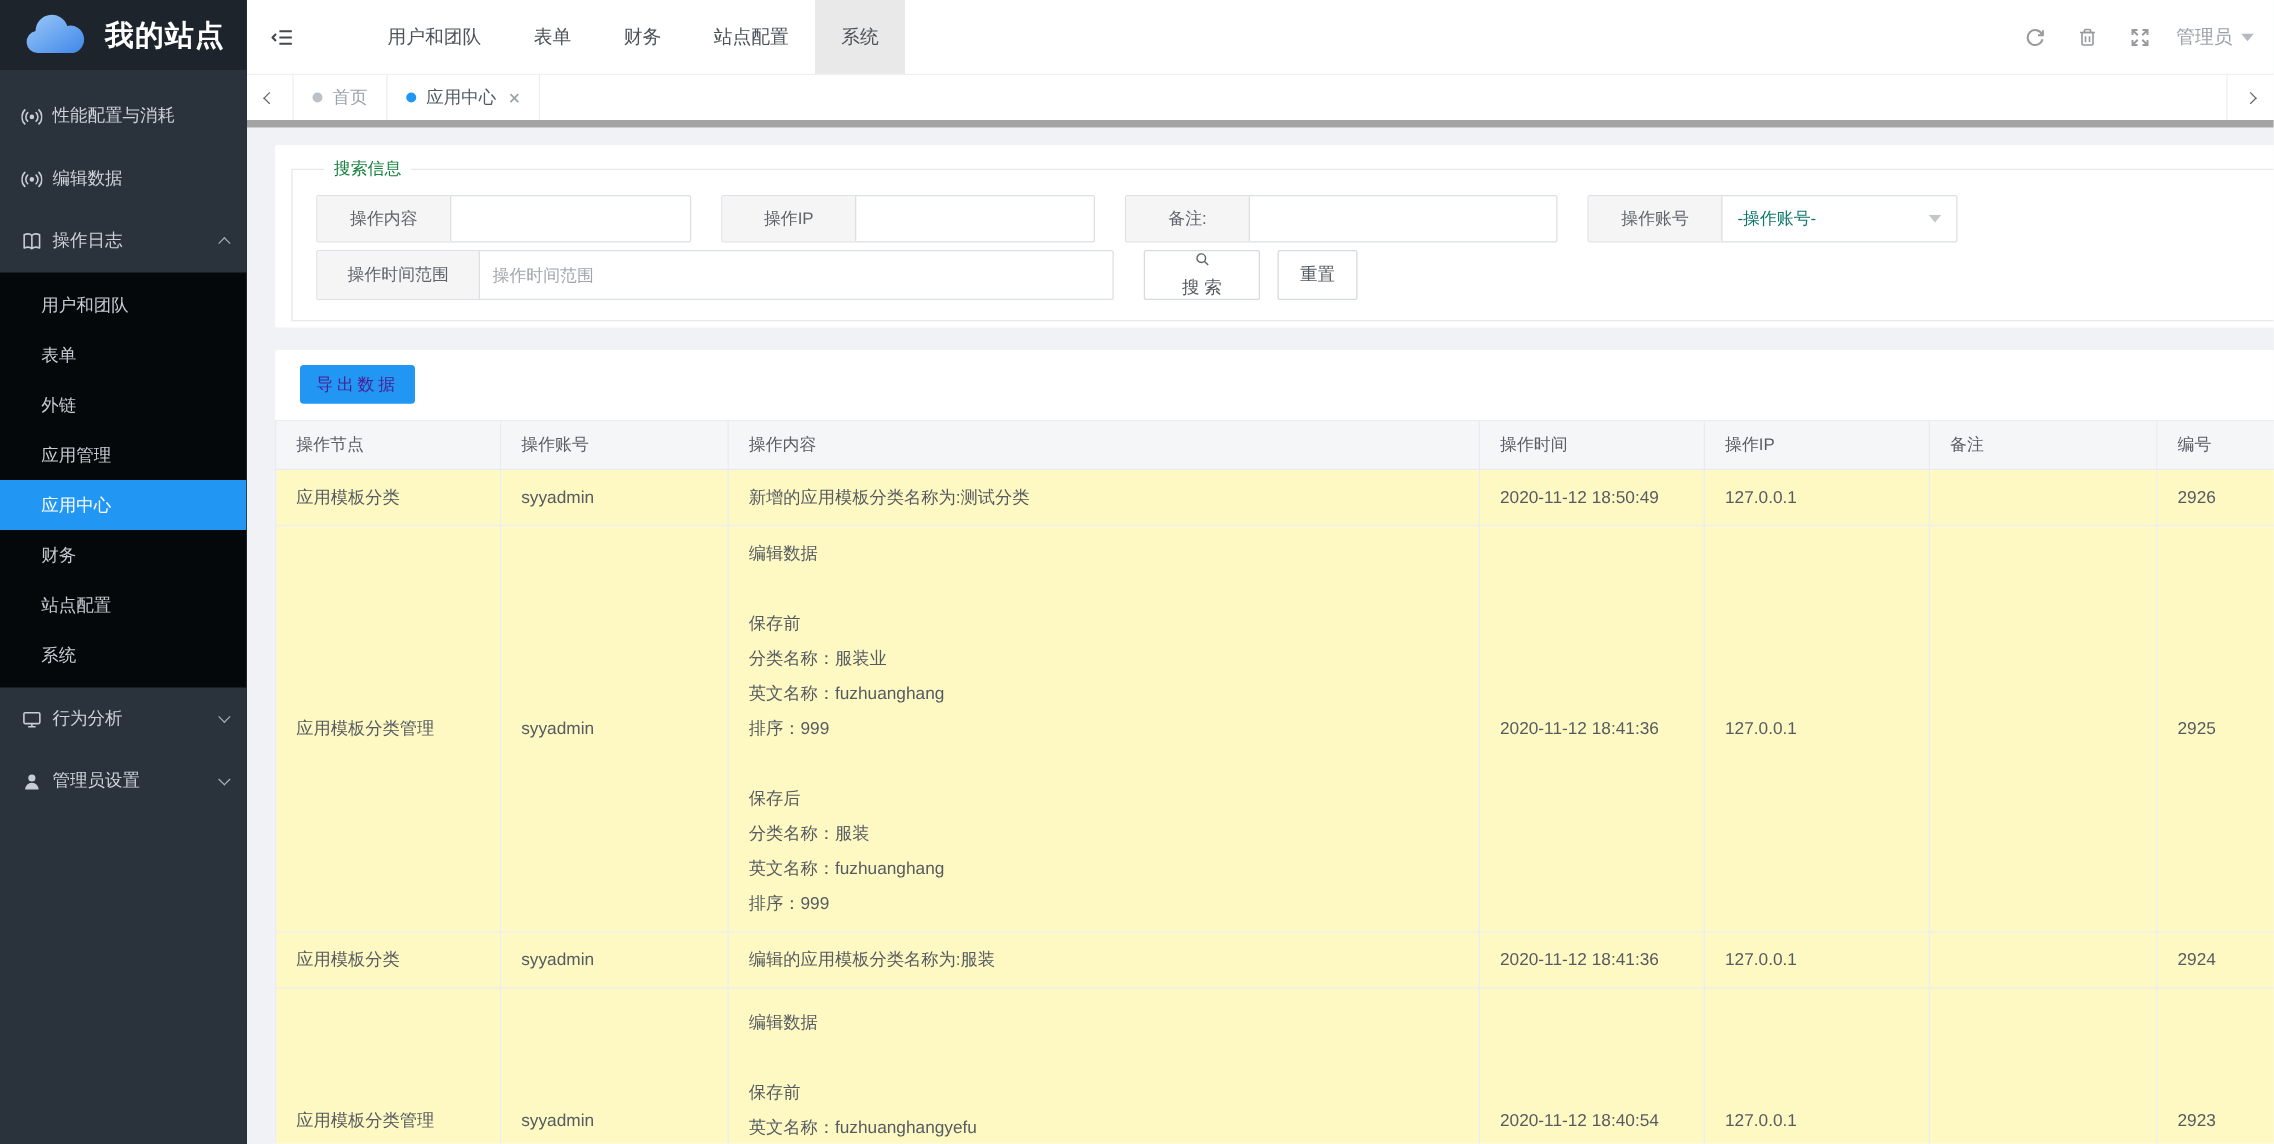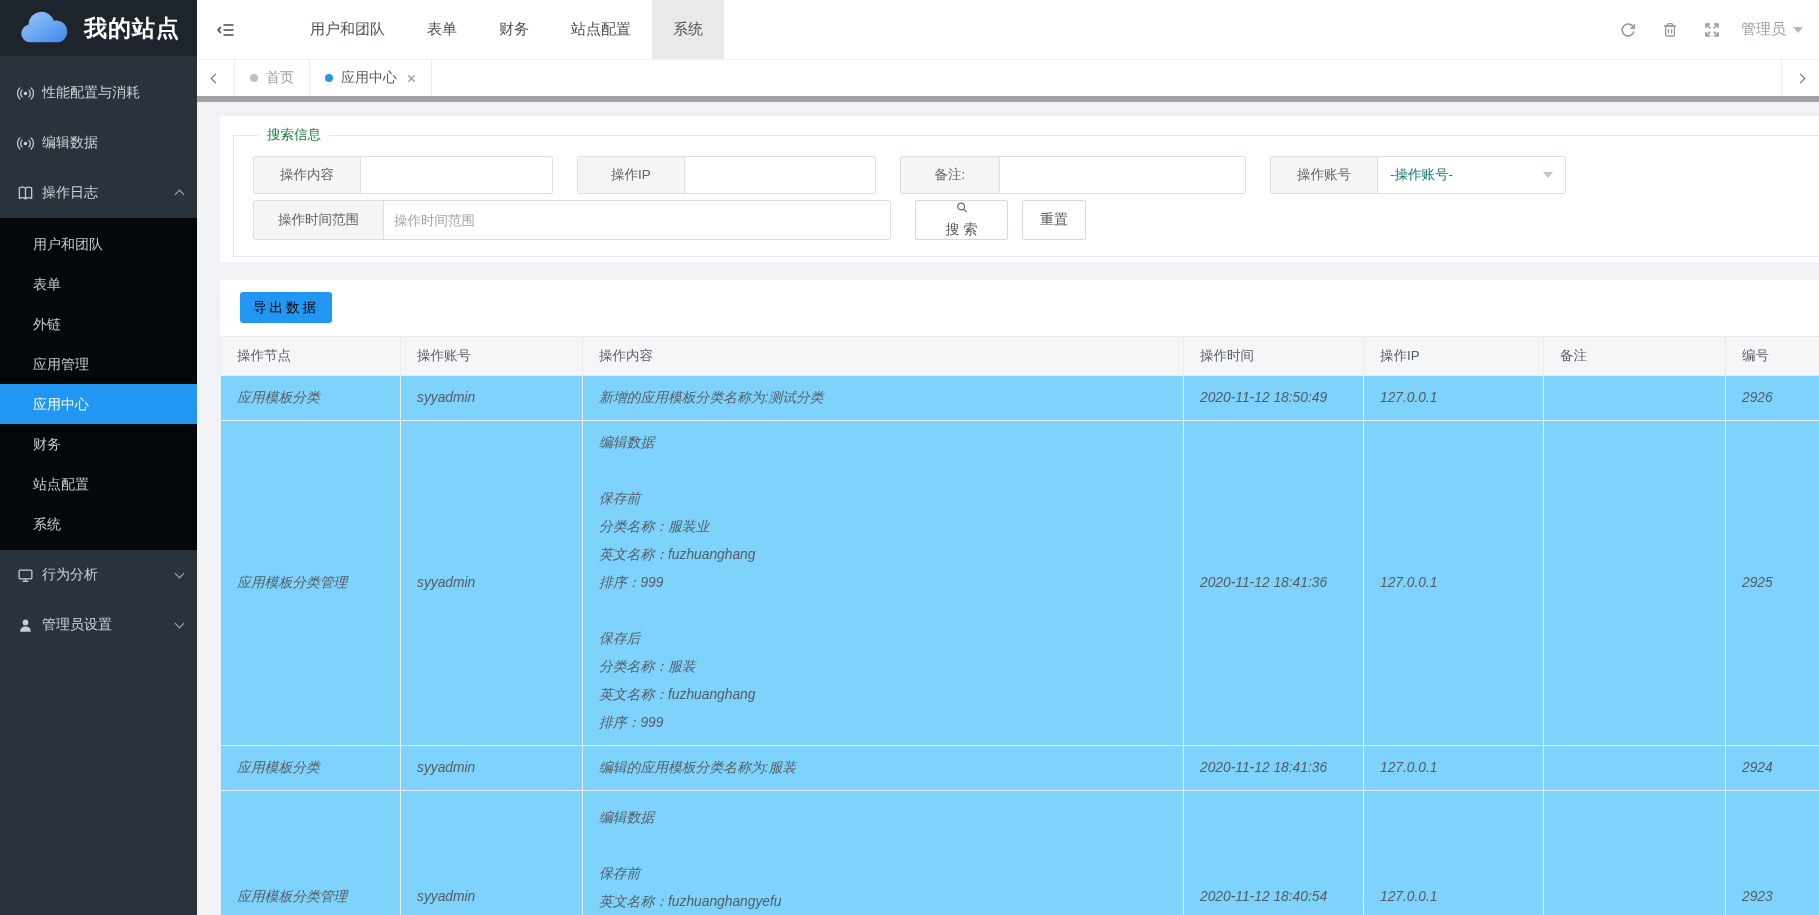--- a/index.html
+++ b/index.html
@@ -66,24 +66,24 @@
   .group input::placeholder { color:#a2a6ab; }
   .g-select { display:flex; align-items:center; padding:0 12px; color:#0f766e; font-size:13.5px; cursor:pointer; position:relative; }
   .g-select .caret { position:absolute; right:12px; border-top-color:#c3c7cb; }
   .btn { height:40px; border:1px solid #d6d9dd; background:#fff; border-radius:2px; color:#55595e; font-size:14px; display:flex; align-items:center; justify-content:center; cursor:pointer;flex-direction:column; }
   .btn-search { width:93px; gap:7px; }
   .btn-search svg { width:14px; height:14px; }
   .btn-reset { width:64px; margin-left:14px; }
 
   
   .table-card { margin-top:18px; padding-bottom:0; min-height:640px; }
-  .btn-export { display:inline-flex; align-items:center; height:31px; background:#2196f3; color:#000000; border:none; border-radius:3px; padding:0 13px; font-size:13.5px; letter-spacing:3px; margin:12px 0 13px 20px; cursor:pointer; }
+  .btn-export { display:inline-flex; align-items:center; height:31px; background:#2196f3; color:#4c1d95; border:none; border-radius:3px; padding:0 13px; font-size:13.5px; letter-spacing:3px; margin:12px 0 13px 20px; cursor:pointer; }
   table { border-collapse:collapse; table-layout:fixed; width:1665px; }
   th { background:#f5f6f7; color:#595e64; font-weight:normal; text-align:left; font-size:13.5px; padding:9px 16px; border:1px solid #e9ebee; line-height:20px; }
-  td { border:1px solid #ebedf0; font-size:13.8px; color:#565b61; padding:8px 16px; line-height:28px; vertical-align:middle; background:#7dd3fc;font-style:italic; }
+  td { border:1px solid #ebedf0; font-size:13.8px; color:#565b61; padding:8px 16px; line-height:28px; vertical-align:middle; background:#fef9c3; }
   td.cell-content { white-space:pre-line; }
   tr.row-last { height:212px; }
   tr.row-last td.cell-content { vertical-align:top; padding-top:13px; }
 </style>
 </head>
 <body>
 
 <aside class="sidebar">
   <div class="logo">
     <svg viewBox="0 0 64 40">

